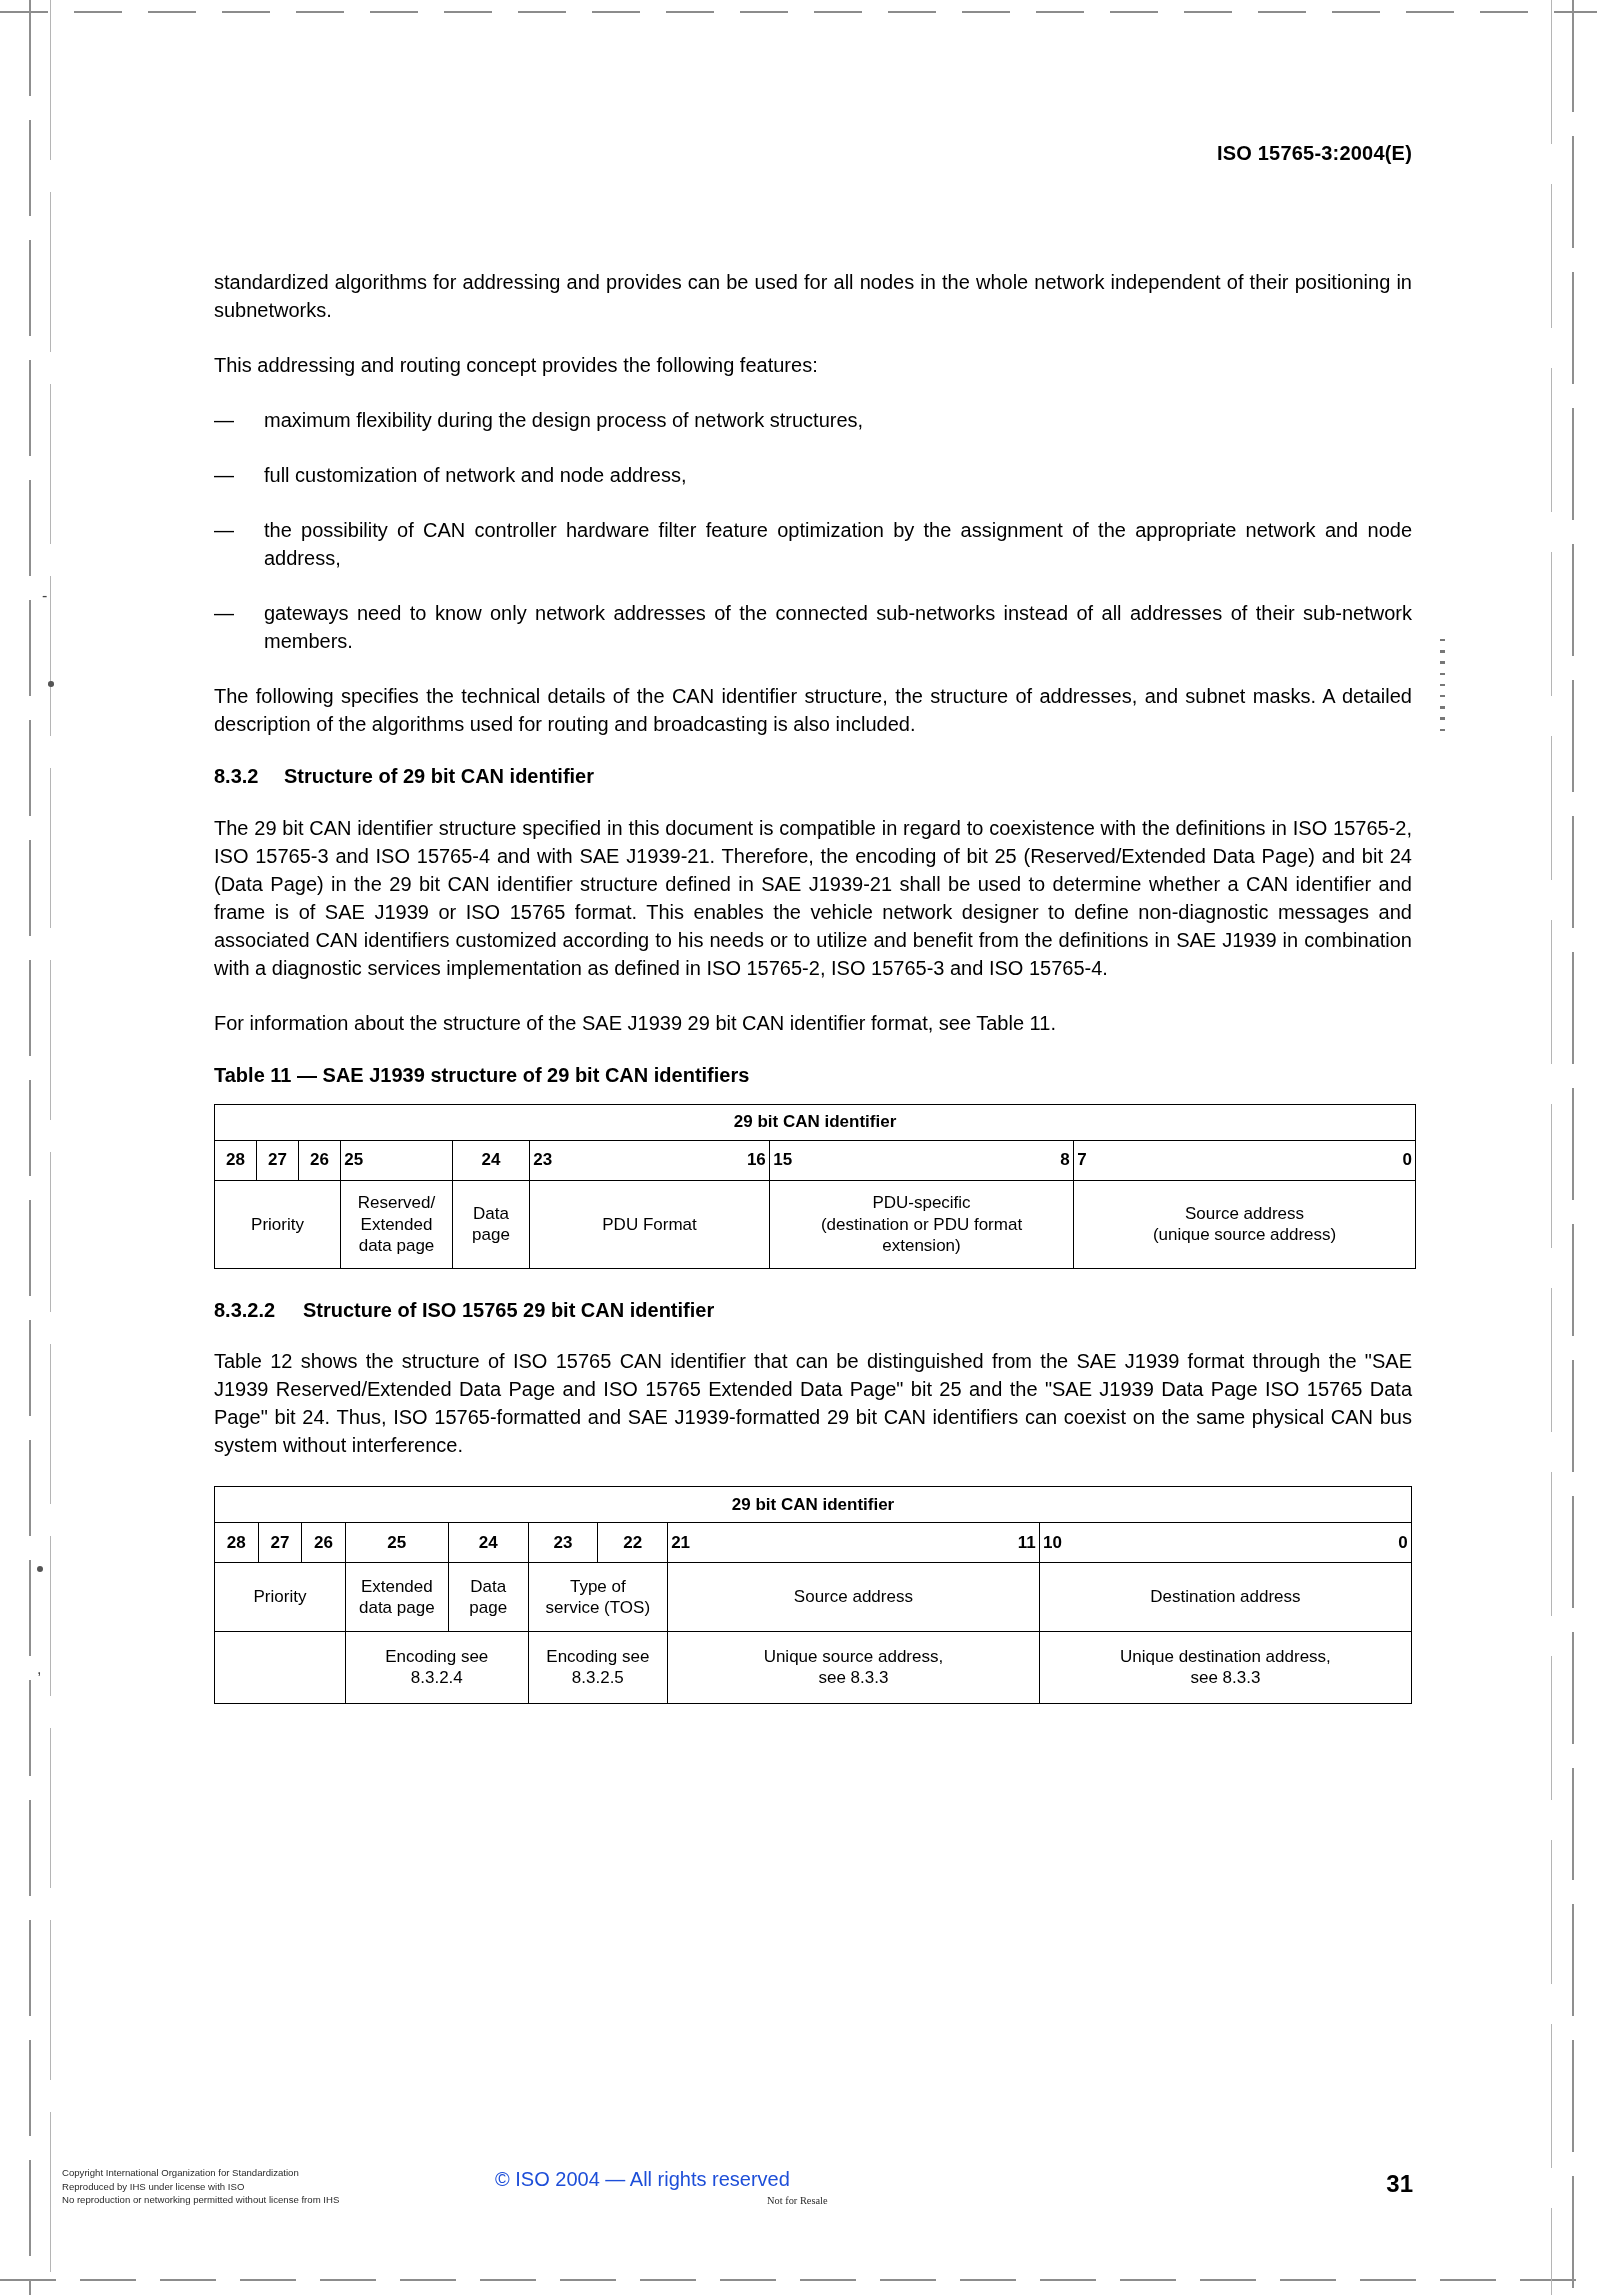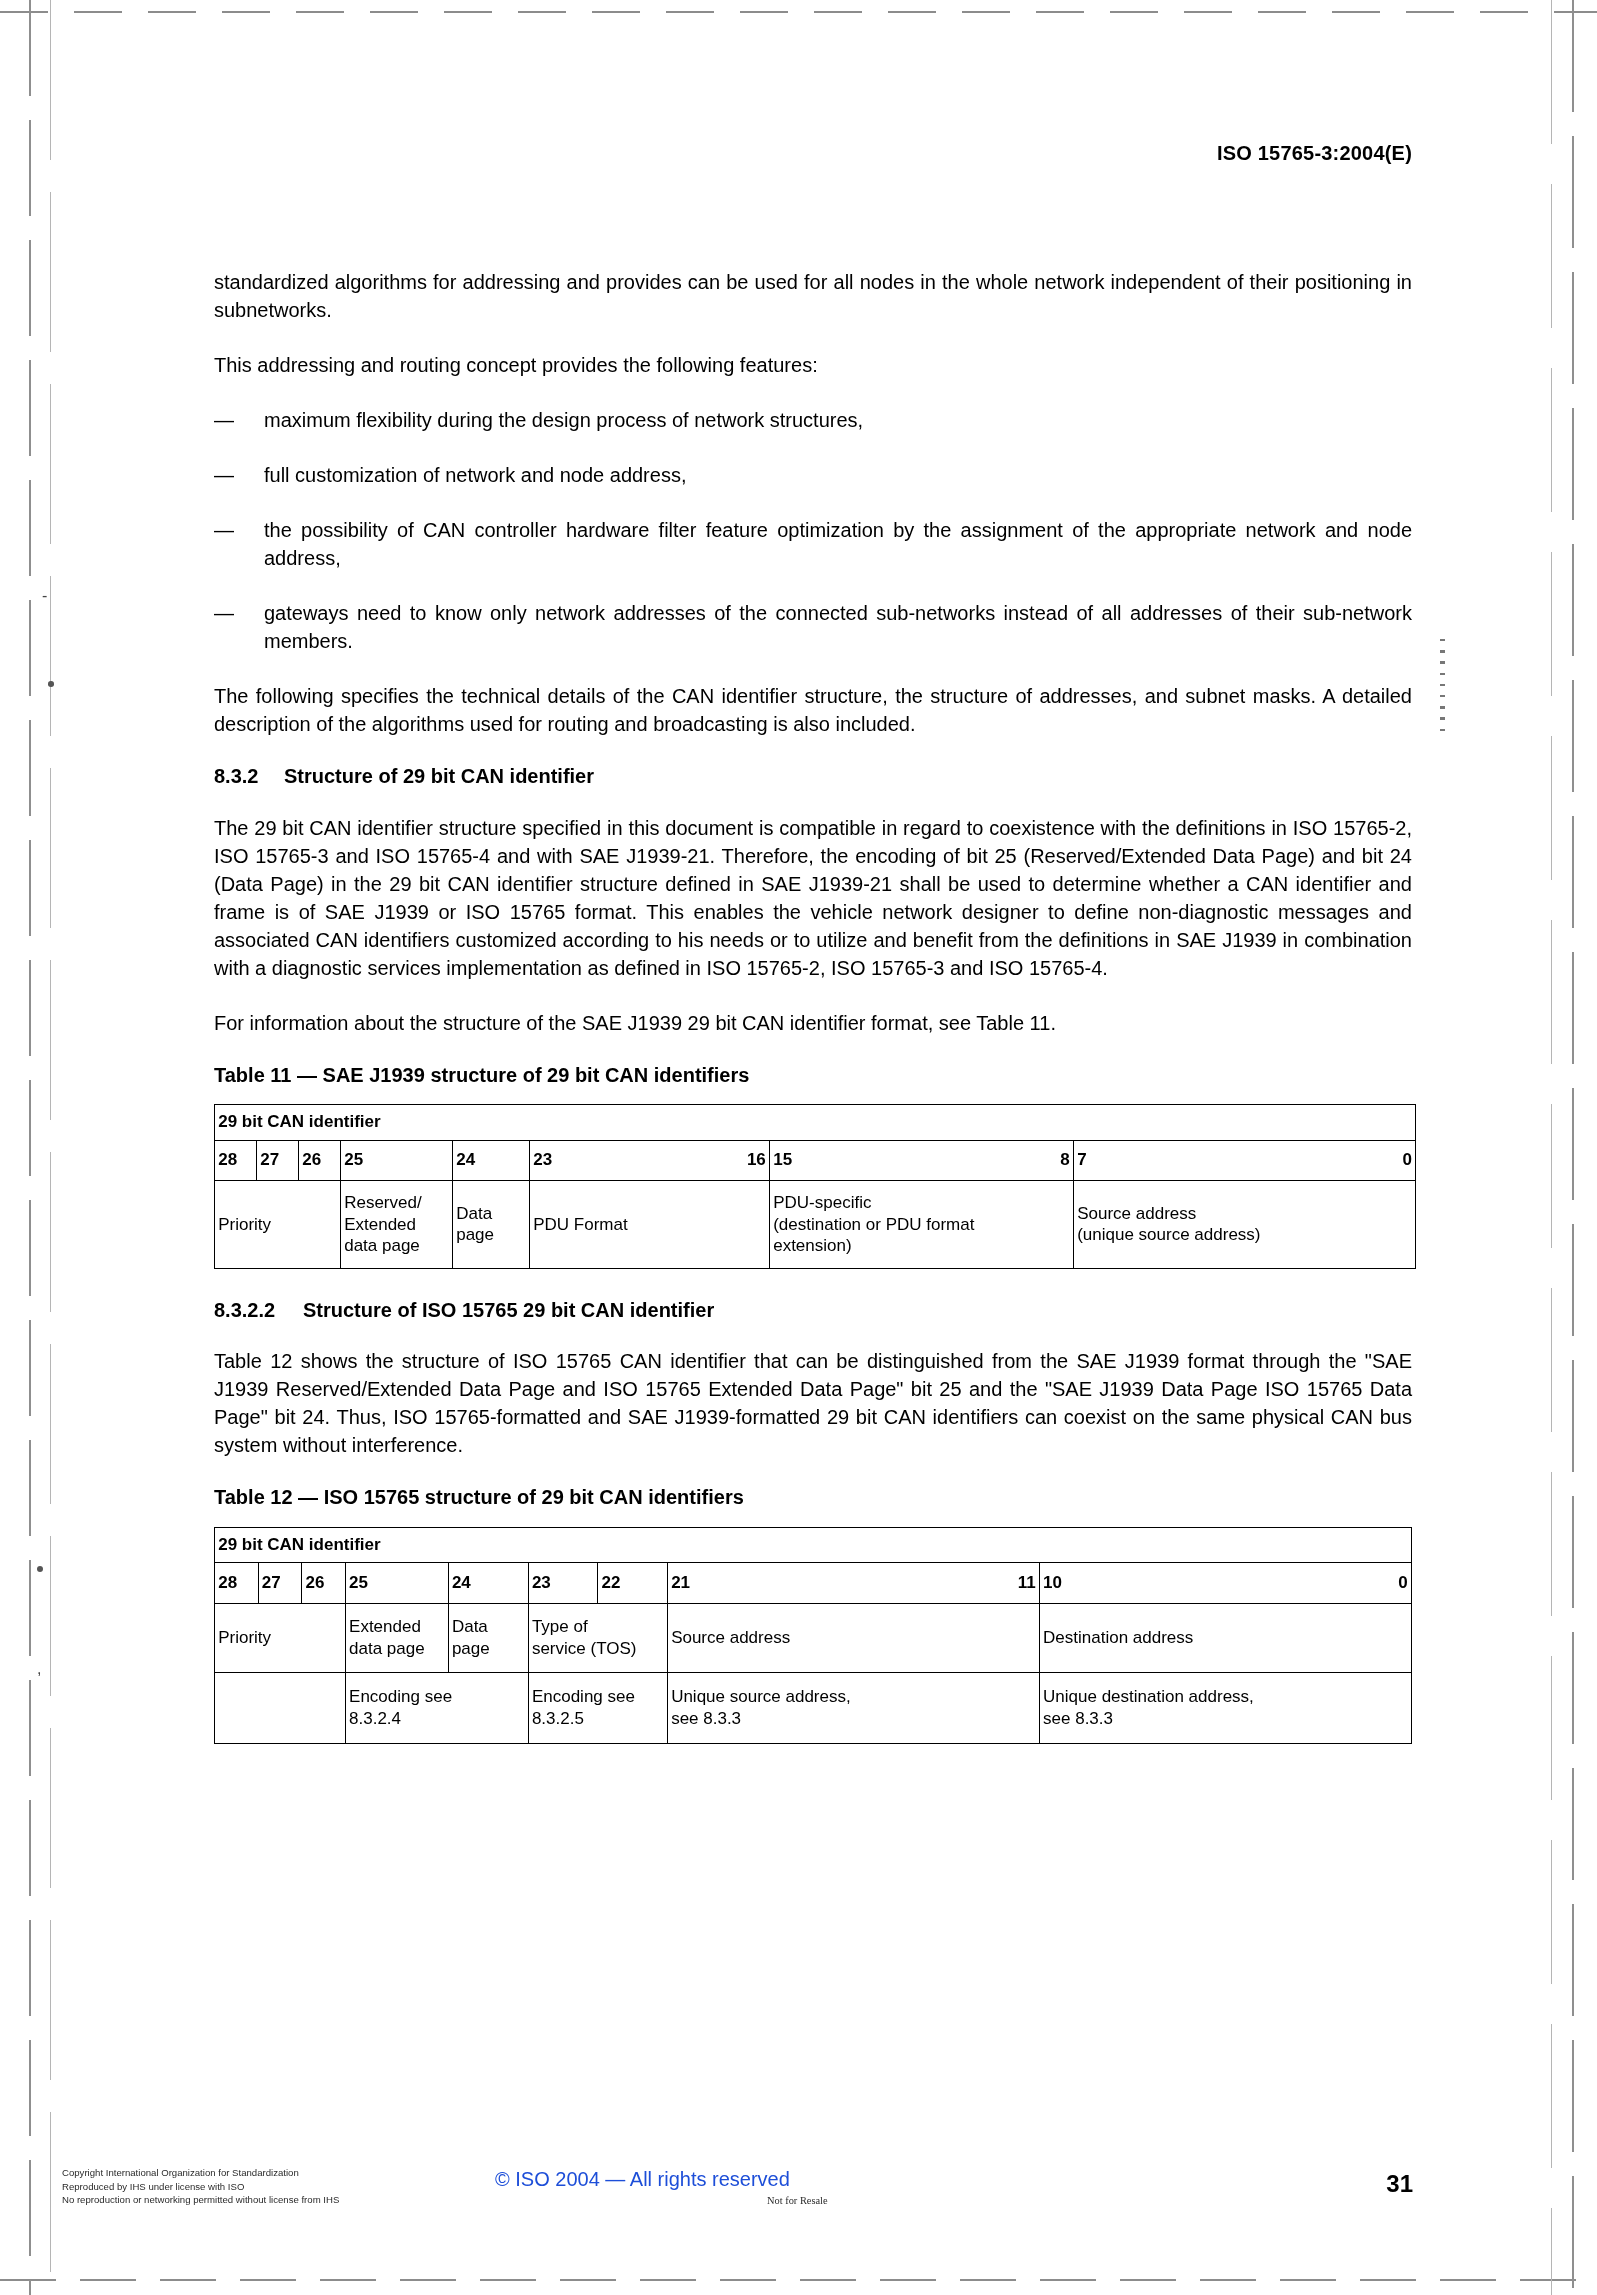--- a/index.html
+++ b/index.html
@@ -113,21 +113,21 @@
 
   table.can {
     border-collapse: collapse;
     width: 100%;
     table-layout: fixed;
     margin: 0 0 30px 0;
   }
   table.can td {
     border: 1.6px solid #000;
     font-size: 17px;
-    text-align: left;
+    text-align: center;
     vertical-align: middle;
     padding: 4.8px 3.2px;
   }
   table.can td.title {
     font-weight: bold;
     font-size: 17px;
     padding: 7.2px 3.2px;
   }
   .bitrow td {
     font-weight: bold;
@@ -335,21 +335,20 @@
         </tr>
       </tbody>
     </table>
 
     <h3 class="clause">
       <span class="num-wide">8.3.2.2</span><span>Structure of ISO 15765 29 bit CAN identifier</span>
     </h3>
 
     <p class="para body-text">Table 12 shows the structure of ISO 15765 CAN identifier that can be distinguished from the SAE J1939 format through the "SAE J1939 Reserved/Extended Data Page and ISO 15765 Extended Data Page" bit 25 and the "SAE J1939 Data Page ISO 15765 Data Page" bit 24. Thus, ISO 15765-formatted and SAE J1939-formatted 29 bit CAN identifiers can coexist on the same physical CAN bus system without interference.</p>
 
-    <div class="tbl-caption">Table 12 — ISO 15765 structure of 29 bit CAN identifiers</div>
 
     <table class="can">
       <colgroup>
         <col style="width:42px;">
         <col style="width:42px;">
         <col style="width:42px;">
         <col style="width:99px;">
         <col style="width:77px;">
         <col style="width:67px;">
         <col style="width:67px;">

